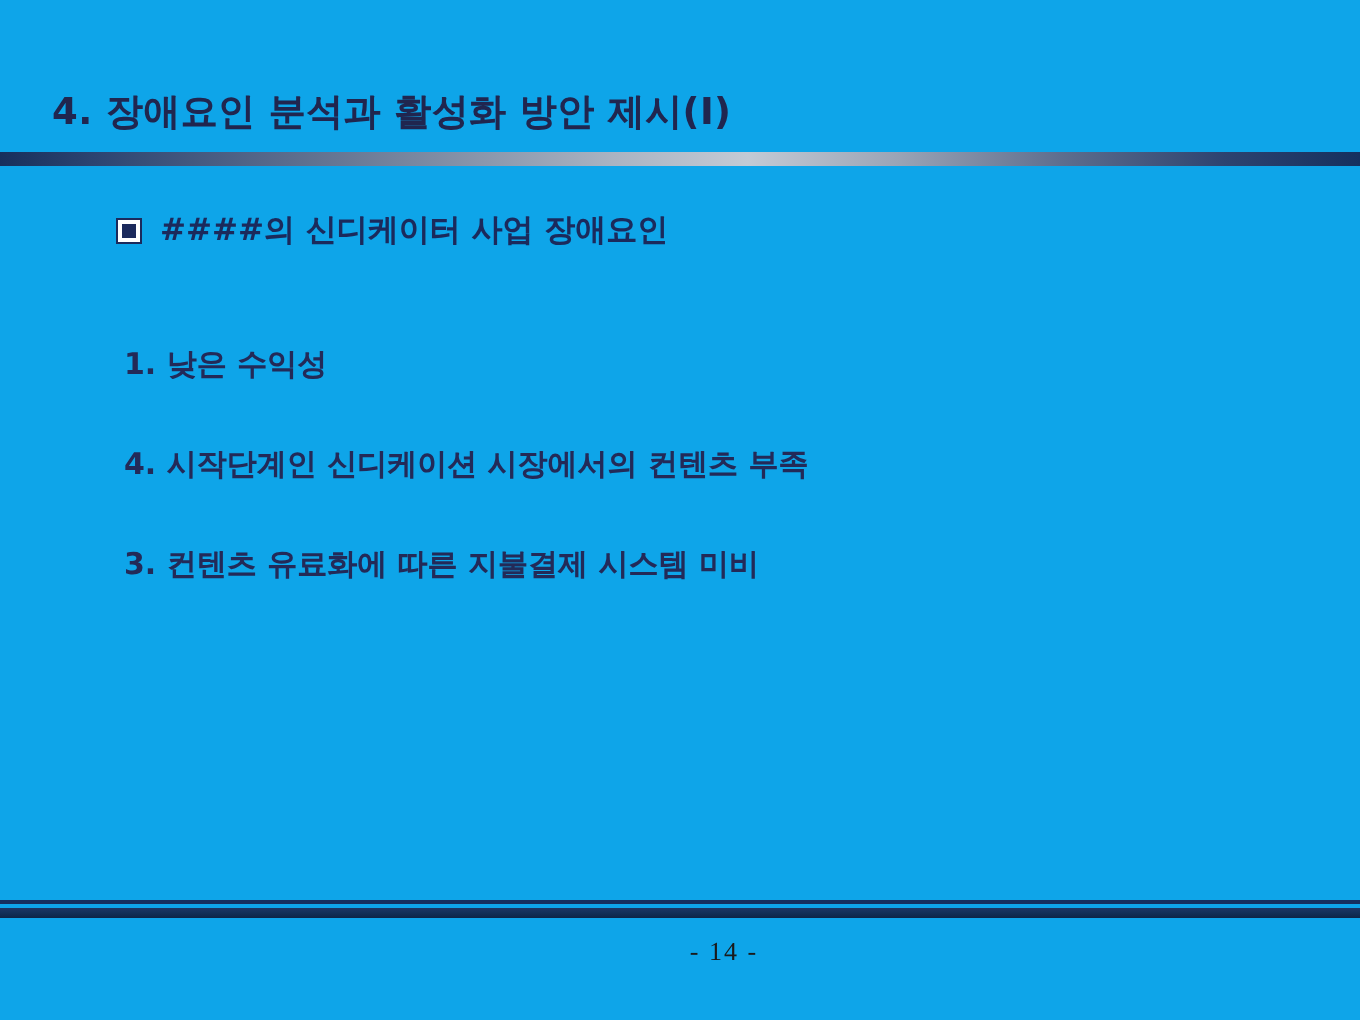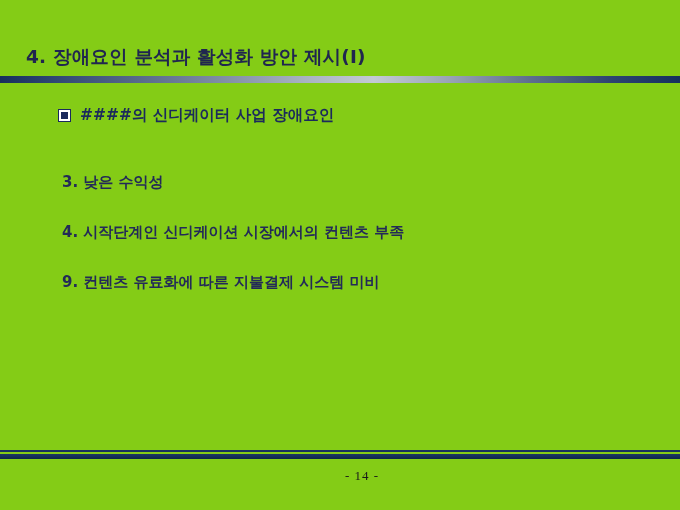--- a/index.html
+++ b/index.html
@@ -10,21 +10,21 @@
     width: 680px;
     height: 510px;
     background: #ffffff;
     font-family: "DejaVu Sans", "Liberation Sans", sans-serif;
     overflow: hidden;
   }
   .slide {
     position: relative;
     width: 680px;
     height: 510px;
-    background: #84cc16;
+    background: #0ea5e9;
   }
 
   
   .title-block {
     position: absolute;
     left: 0;
     top: 44px;
     width: 680px;
     height: 40px;
   }
@@ -148,23 +148,23 @@
     <div class="slide-title">4. 장애요인 분석과 활성화 방안 제시(I)</div>
     <div class="title-rule"></div>
   </div>
 
   <div class="bullet-row">
     <span class="bullet-square"></span>
     <span class="bullet-text">####의 신디케이터 사업 장애요인</span>
   </div>
 
   <div class="numbered-list">
-    <div class="list-item">3. 낮은 수익성</div>
+    <div class="list-item">1. 낮은 수익성</div>
     <div class="list-item">4. 시작단계인 신디케이션 시장에서의 컨텐츠 부족</div>
-    <div class="list-item">9. 컨텐츠 유료화에 따른 지불결제 시스템 미비</div>
+    <div class="list-item">3. 컨텐츠 유료화에 따른 지불결제 시스템 미비</div>
   </div>
 
   <div class="footer-rule-thin"></div>
   <div class="footer-rule-thick"></div>
 
   <div class="page-number">- 14 -</div>
 
 </div>
 
 </body></html>

